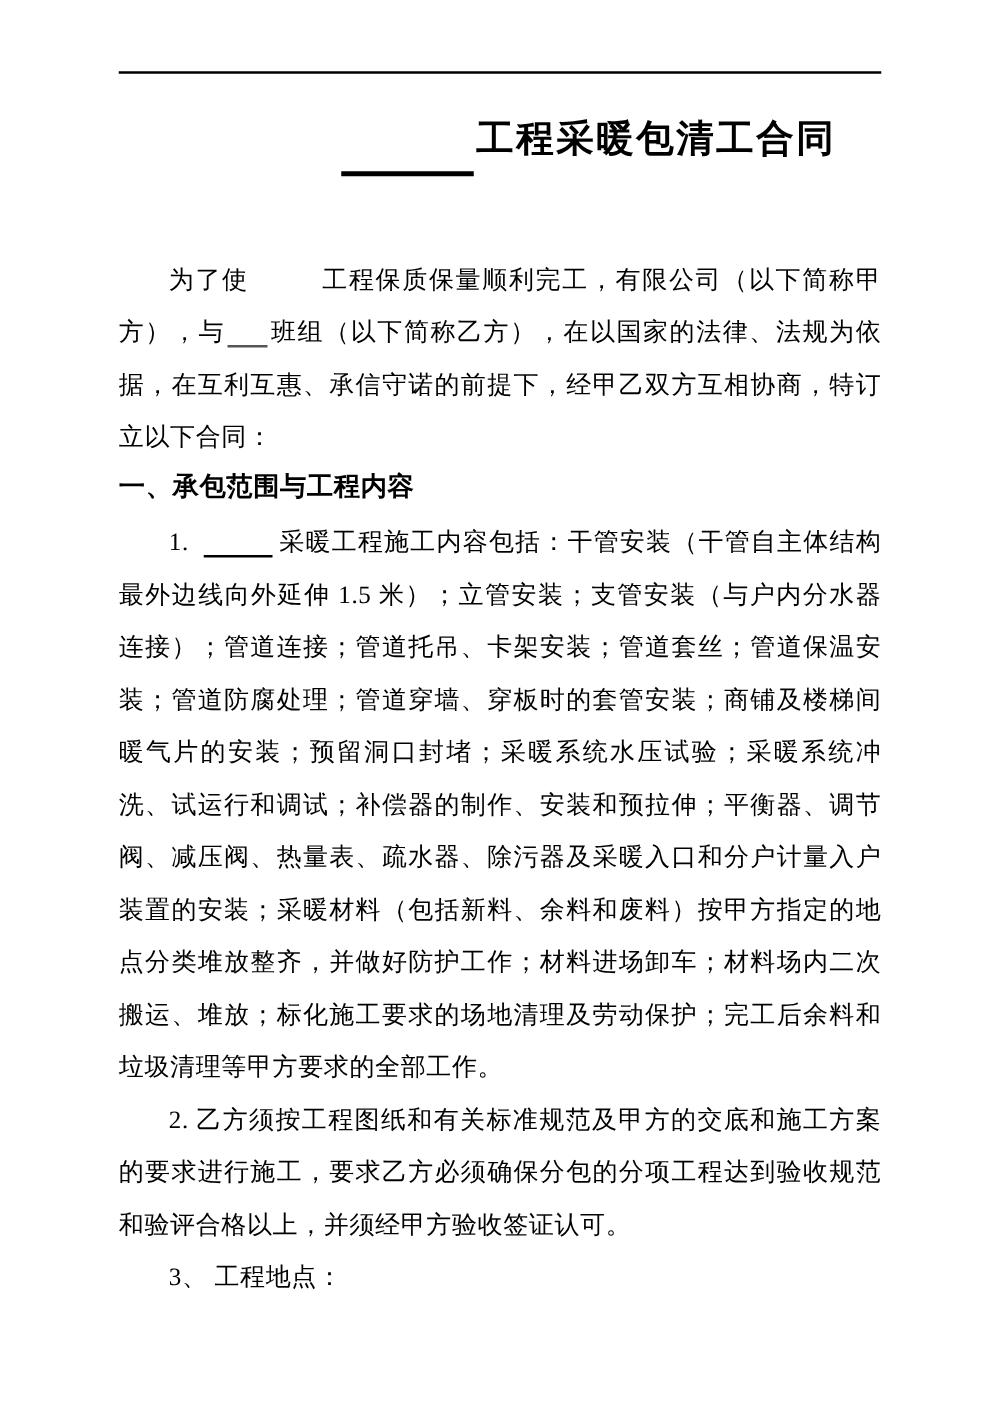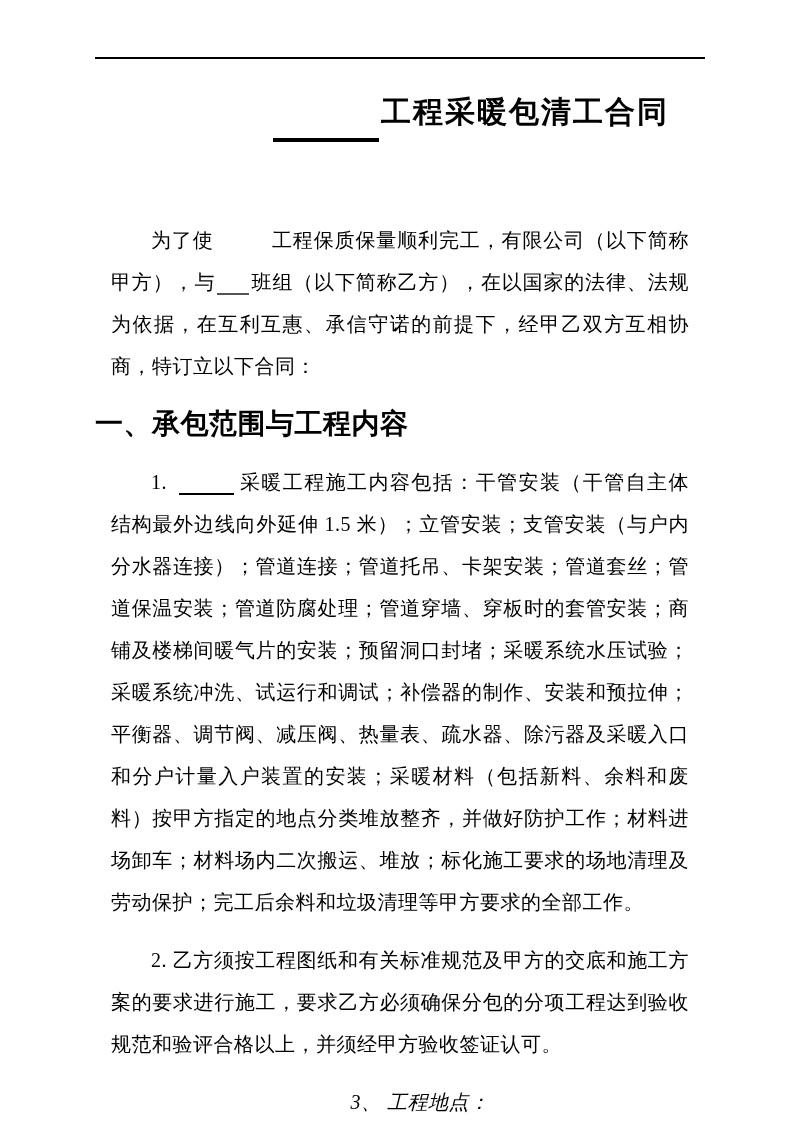--- a/index.html
+++ b/index.html
@@ -53,33 +53,33 @@
     position: absolute;
     top: 203px;
     left: 95px;
     width: 610px;
     font-size: 20px;
     line-height: 42px;
     text-align: justify;
     letter-spacing: 0.5px;
   }
   .para {
-    margin: 16px;
+    margin: 0;
     text-indent: 2em;
   }
   .heading {
     margin: 0;
     text-indent: 0;
     font-weight: bold;
-    font-size: 28px;
+    font-size: 21px;
     text-align: left;
+    font-family: Liberation Mono, monospace;
   }
   .no-justify {
-    text-align: center;
-    font-style: italic;
+    text-align: left;
   }
   
   .gap-space {
     display: inline-block;
     width: 58px;
   }
   
   .blank {
     display: inline-block;
     height: 20px;

